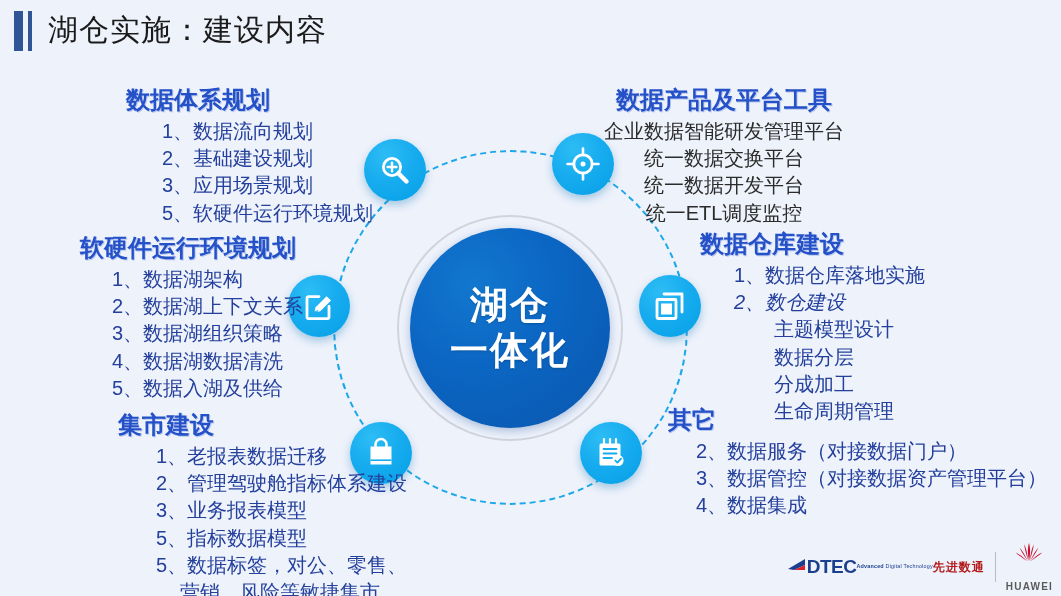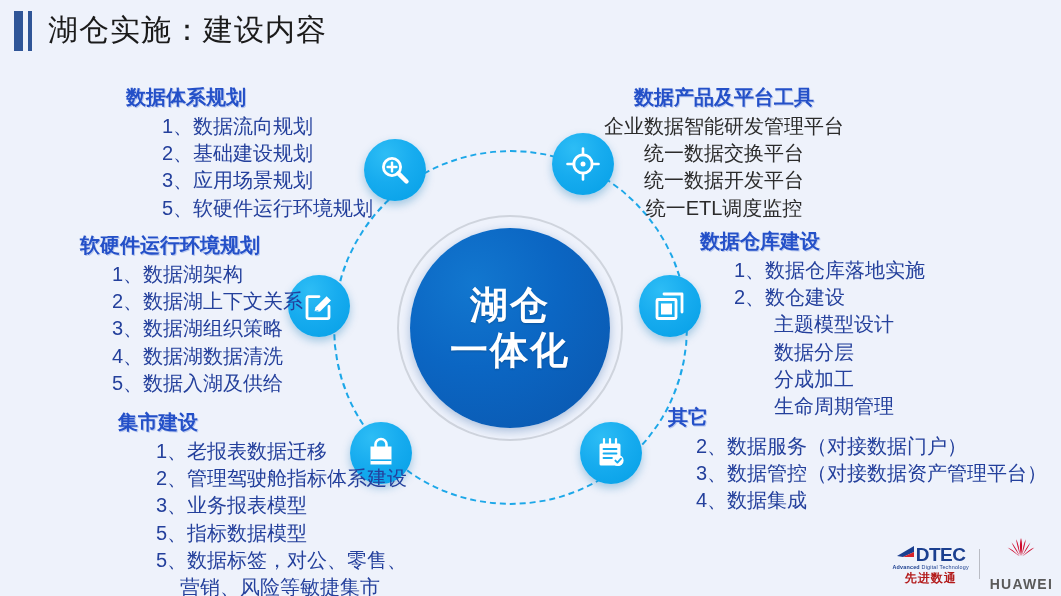--- a/index.html
+++ b/index.html
@@ -43,41 +43,41 @@
     position:absolute;width:62px;height:62px;border-radius:50%;
     background:radial-gradient(circle at 35% 25%, #2dbdf5 0%, #17ACEF 45%, #059fe6 100%);
     box-shadow:0 4px 8px rgba(20,120,180,.35);
     display:flex;align-items:center;justify-content:center;
   }
   .bubble svg{display:block;}
 
   
   .blk{position:absolute;}
   .blk h3{
-    margin:0 0 2px 0;font-size:20px;font-weight:bold;color:#2450c8;
+    margin:0 0 2px 0;font-size:24px;font-weight:bold;color:#2450c8;
     text-shadow:1px 1px 0 #b9c8ee;white-space:nowrap;
   }
   .blk ul{margin:0;padding:0;list-style:none;}
   .blk li{font-size:20px;color:#24409c;line-height:1.36;white-space:nowrap;}
   .blk li.plain{color:#2b2b2b;}
 
   .t-left   {text-align:left;}
   .t-center {text-align:center;}
 
   
   .logos{position:absolute;right:8px;bottom:4px;display:flex;align-items:center;gap:10px;}
-  .dtec{display:flex;flex-direction:column;align-items:center;line-height:1;}
+  .dtec{display:flex;flex-direction:row;align-items:center;line-height:1;}
   .dtec-row{display:flex;align-items:center;}
   .dtec-word{font-size:19px;font-weight:bold;color:#1b3f8f;letter-spacing:-.5px;font-family:"Liberation Sans",sans-serif;}
   .dtec-sub{font-size:5.4px;color:#1b3f8f;letter-spacing:.2px;margin-top:1px;}
   .dtec-sub b{color:#1b3f8f;}
   .dtec-cn{font-size:12px;color:#b31a1a;letter-spacing:1px;margin-top:1px;font-weight:bold;}
   .divider{width:1px;height:30px;background:#b9bcc4;}
   .hw{display:flex;flex-direction:column;align-items:center;}
-  .hw-name{font-size:14px;color:#5a5a5a;letter-spacing:1.2px;margin-top:14px;font-weight:bold;}
+  .hw-name{font-size:10px;color:#5a5a5a;letter-spacing:1.2px;margin-top:14px;font-weight:bold;}
 </style>
 </head>
 <body>
 
 <div class="slide">
 
   <div class="header">
     <div class="bar-thick"></div>
     <div class="bar-thin"></div>
     <div class="title">湖仓实施：建设内容</div>
@@ -189,21 +189,21 @@
       <li style="padding-left:32px;">3、数据湖组织策略</li>
       <li style="padding-left:32px;">4、数据湖数据清洗</li>
       <li style="padding-left:32px;">5、数据入湖及供给</li>
     </ul>
   </div>
 
   <div class="blk t-left" style="left:700px;top:228px;">
     <h3>数据仓库建设</h3>
     <ul>
       <li style="padding-left:34px;">1、数据仓库落地实施</li>
-      <li style="padding-left:34px;">2、数仓建设</li>
+      <li style="padding-left:34px;font-style:italic;">2、数仓建设</li>
       <li style="padding-left:74px;">主题模型设计</li>
       <li style="padding-left:74px;">数据分层</li>
       <li style="padding-left:74px;">分成加工</li>
       <li style="padding-left:74px;">生命周期管理</li>
     </ul>
   </div>
 
   <div class="blk t-left" style="left:118px;top:409px;">
     <h3>集市建设</h3>
     <ul>

